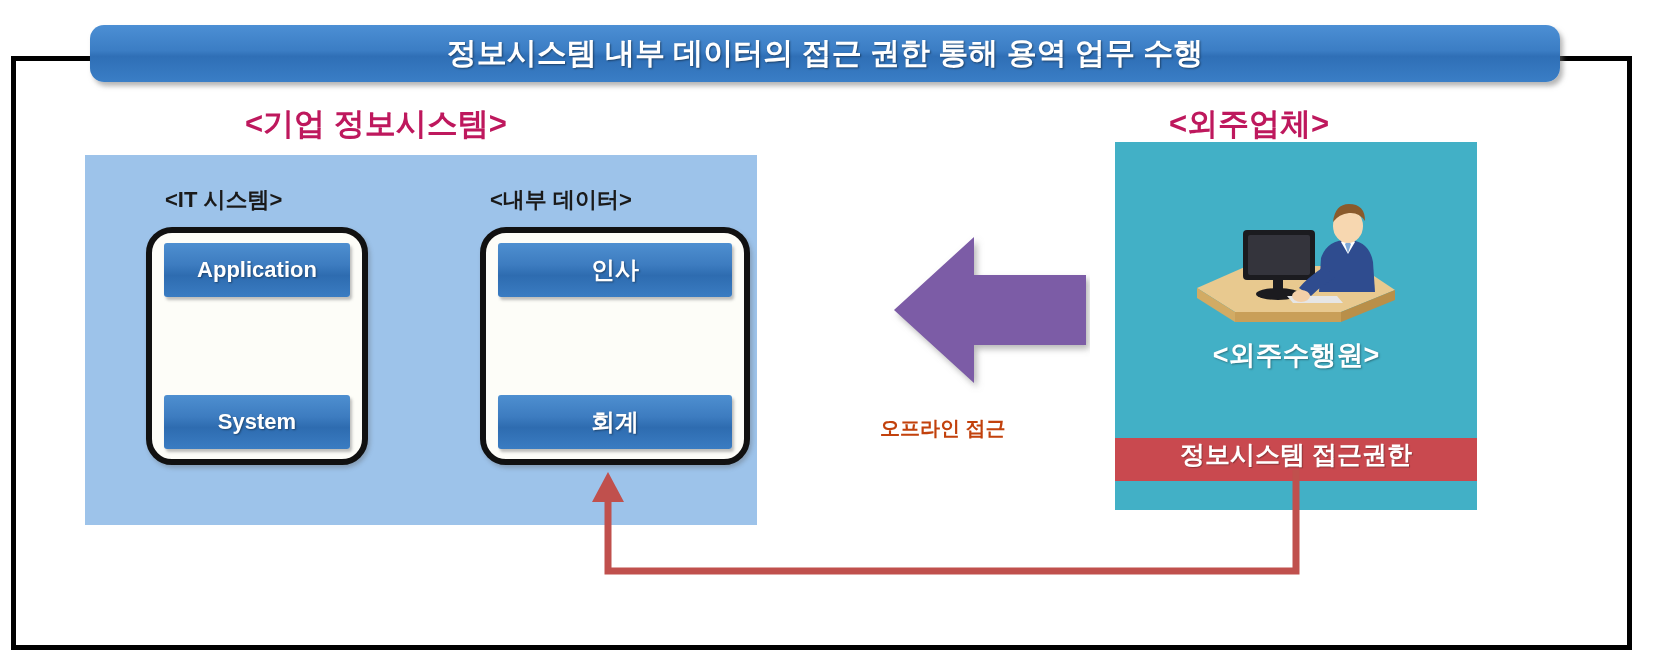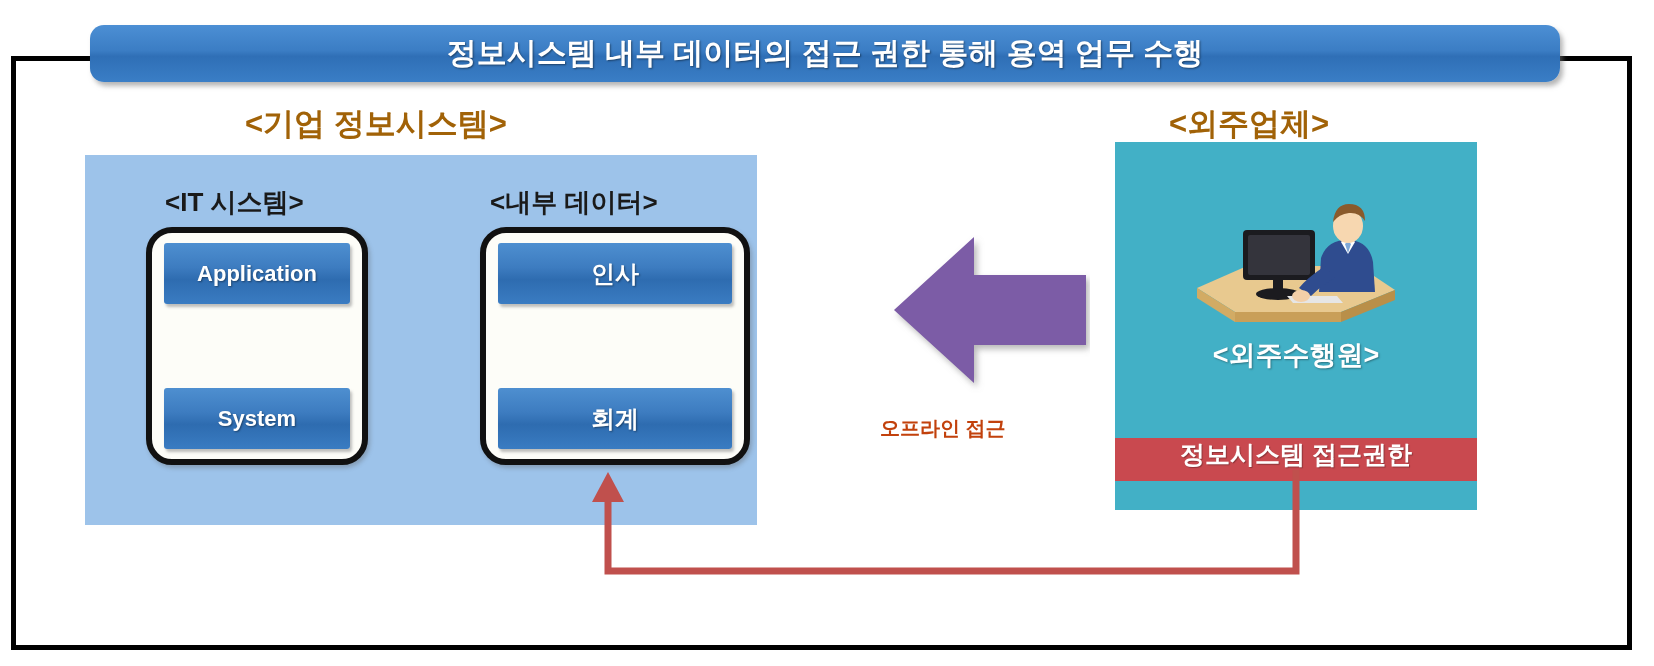--- a/index.html
+++ b/index.html
@@ -51,32 +51,32 @@
     font-size: 30px;
     font-weight: bold;
     letter-spacing: 0px;
     text-shadow: 1px 1px 2px rgba(0,0,0,0.45);
     white-space: nowrap;
   }
 
   
   .caption {
     position: absolute;
-    color: #a16207;
+    color: #be185d;
     font-size: 31px;
     font-weight: bold;
     white-space: nowrap;
   }
   .caption-enterprise { left: 245px; top: 103px; }
   .caption-vendor     { left: 1169px; top: 103px; }
 
   .sub-caption {
     position: absolute;
     color: #1a1a1a;
-    font-size: 26px;
+    font-size: 22px;
     font-weight: bold;
     white-space: nowrap;
   }
   .sub-caption-it   { left: 165px; top: 185px; }
   .sub-caption-data { left: 490px; top: 185px; }
 
   
   .enterprise-panel {
     position: absolute;
     left: 85px;
@@ -97,21 +97,21 @@
     padding: 10px 12px;
     display: flex;
     flex-direction: column;
     justify-content: space-between;
   }
   .group-box-it   { left: 146px; top: 227px; width: 222px; height: 238px; }
   .group-box-data { left: 480px; top: 227px; width: 270px; height: 238px; }
 
   
   .chip {
-    height: 61px;
+    height: 54px;
     border-radius: 3px;
     background: linear-gradient(to bottom, #4e8fd0 0%, #3d7cc0 40%, #2e6cb0 60%, #3a7cc2 100%);
     color: #ffffff;
     font-size: 22px;
     font-weight: bold;
     display: flex;
     align-items: center;
     justify-content: center;
     box-shadow: 2px 3px 3px rgba(110,110,110,0.45);
     text-shadow: 1px 1px 2px rgba(0,0,0,0.4);

